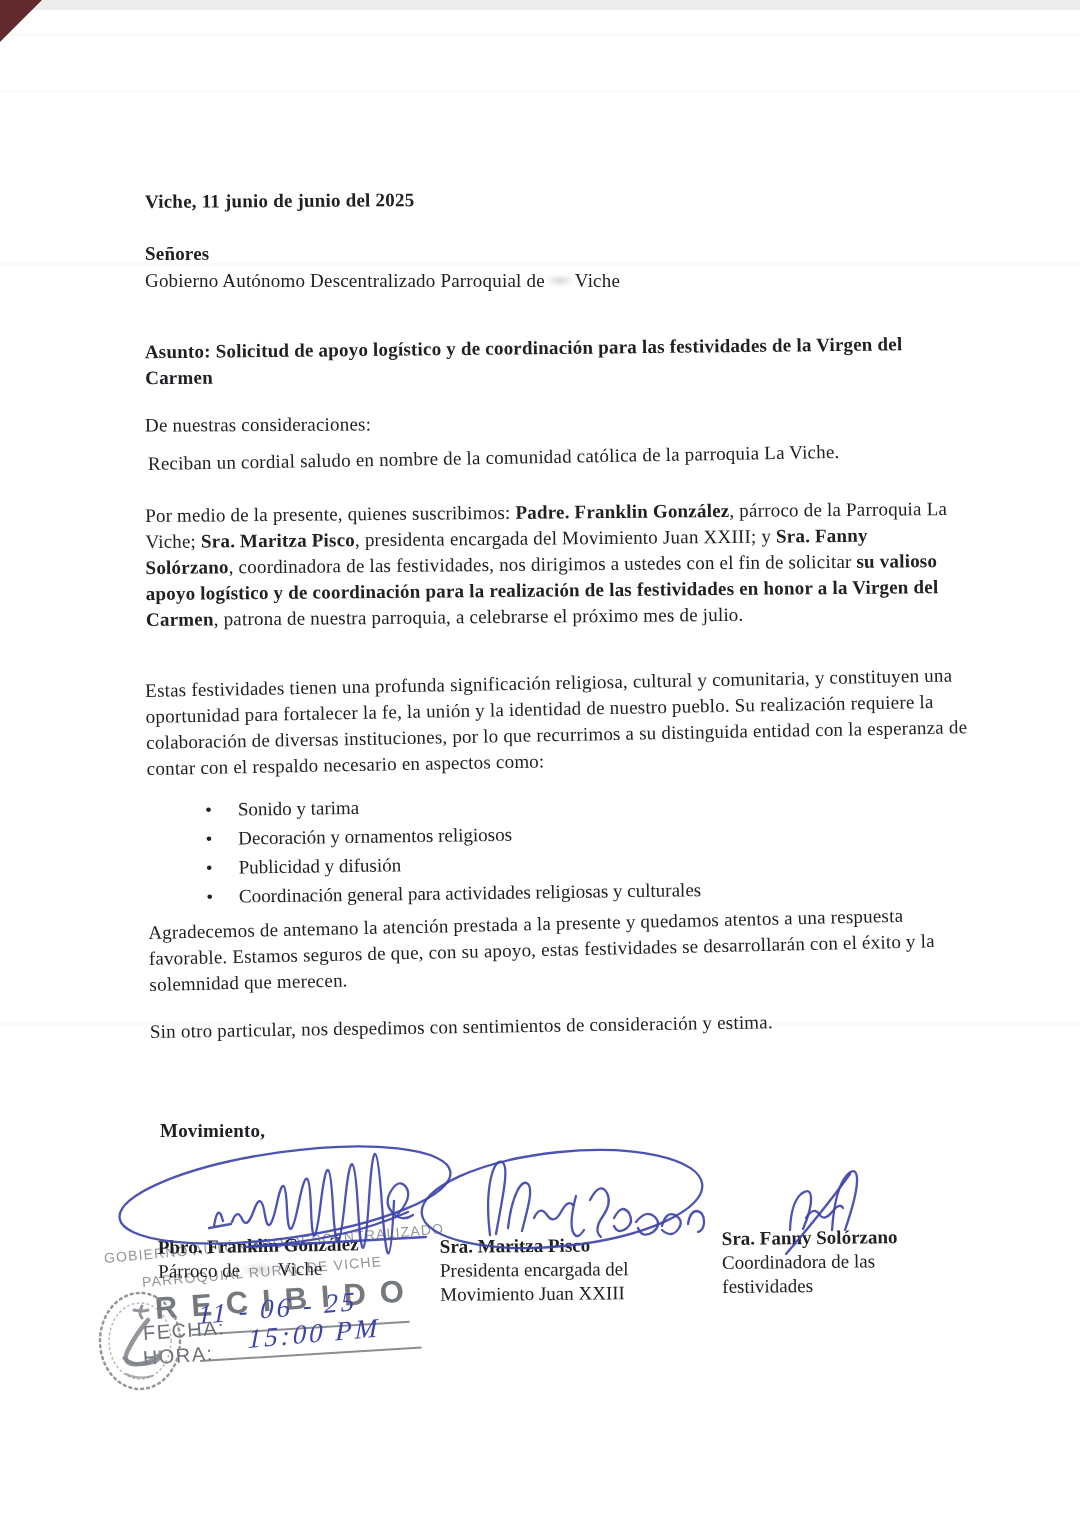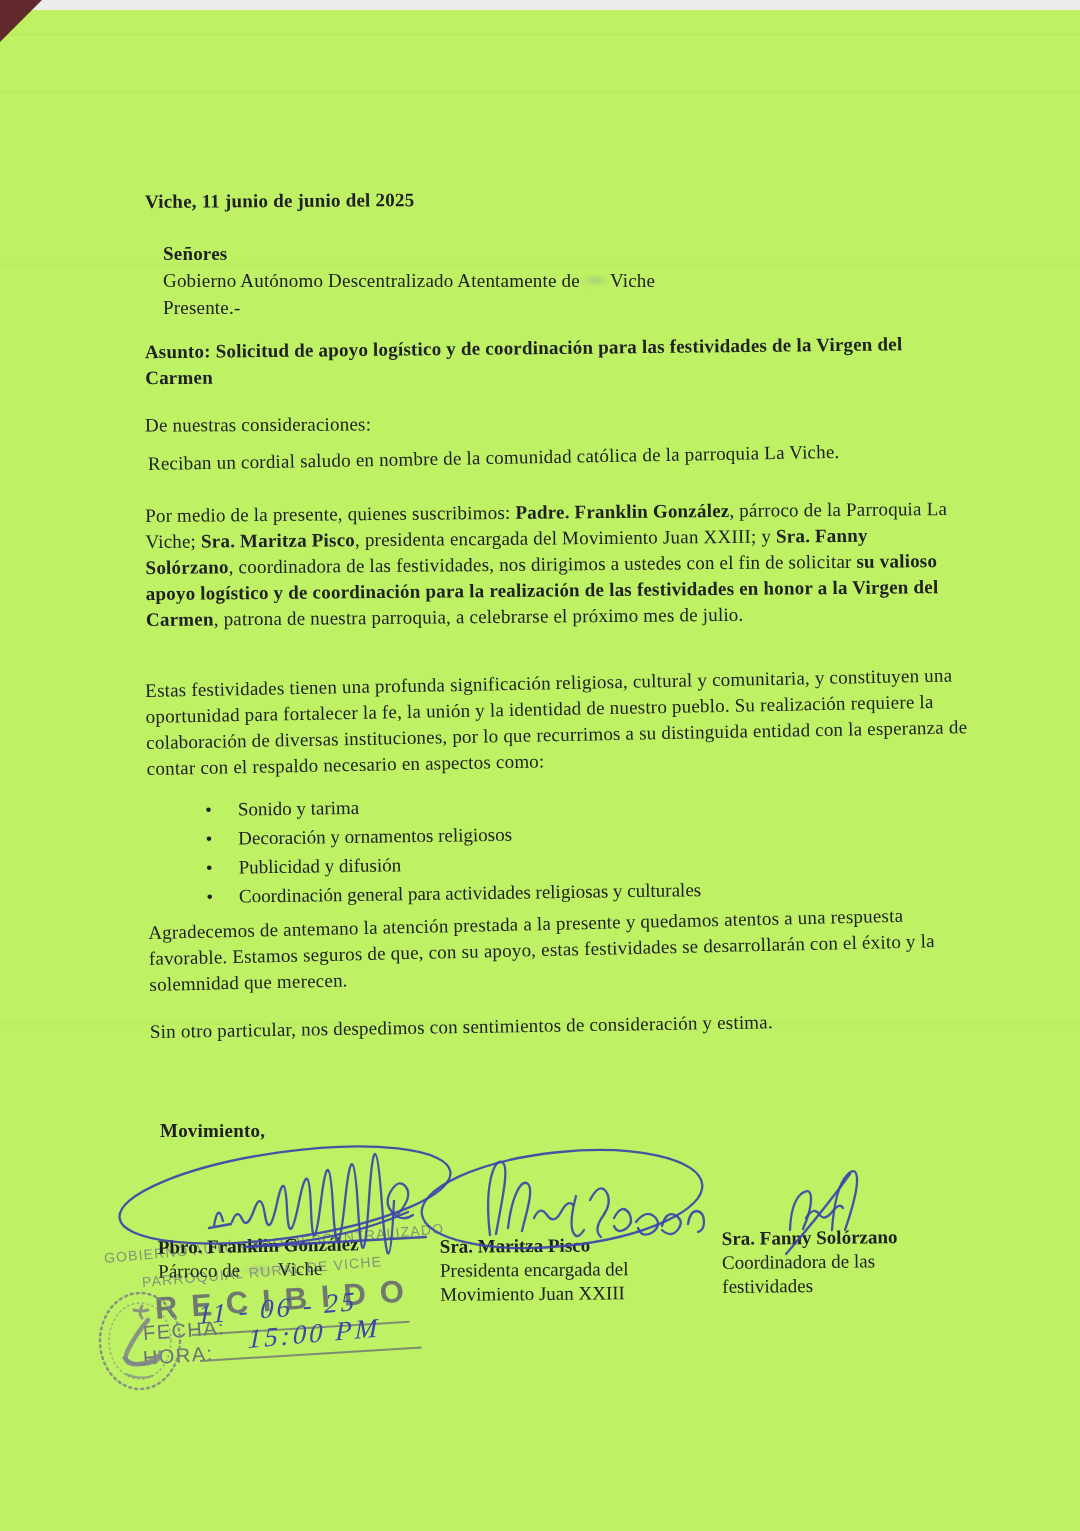--- a/index.html
+++ b/index.html
@@ -1,18 +1,18 @@
 <!DOCTYPE html>
 <html><head>
 <meta charset="utf-8">
 <style>
   html,body{margin:0;padding:0;background:#e9e9e9;}
   .page{
     position:relative;width:1080px;height:1531px;margin:0 auto;
-    background:#bef264;overflow:hidden;
+    background:#ffffff;overflow:hidden;
     font-family:"Liberation Serif",serif;color:#202124;
   }
   .t{position:absolute;}
   .nowrap{white-space:nowrap;}
   .b{font-weight:bold;}
   .body-text{font-size:19px;line-height:26px;letter-spacing:.2px;}
   .scan-strip{position:absolute;left:0;top:0;width:100%;height:10px;background:#ececec;}
   .band{position:absolute;left:0;width:100%;height:3px;background:rgba(0,0,0,.02);}
   .corner-fold{position:absolute;left:0;top:0;width:0;height:0;
     border-top:42px solid #632a2e;border-right:42px solid transparent;}
@@ -41,24 +41,23 @@
 
   <div class="scan-strip"></div>
   <div class="band" style="top:33px"></div>
   <div class="band" style="top:90px"></div>
   <div class="band" style="top:263px"></div>
   <div class="band" style="top:1022px"></div>
   <div class="corner-fold"></div>
 
   <div class="t body-text b nowrap" style="left:145px;top:188px;transform:rotate(-.4deg);">Viche, 11 junio de junio del 2025</div>
 
-  <div class="t body-text" style="left:163px;top:240px;line-height:27px;">
+  <div class="t body-text" style="left:145px;top:240px;line-height:27px;">
     <div class="b nowrap">Señores</div>
-    <div class="nowrap"><span>Gobierno Autónomo Descentralizado Atentamente de</span><span class="ghost"></span><span>Viche</span></div>
-    <div class="nowrap">Presente.-</div>
+    <div class="nowrap"><span>Gobierno Autónomo Descentralizado Parroquial de</span><span class="ghost"></span><span>Viche</span></div>
   </div>
 
   <div class="t body-text b" style="left:145px;top:335px;width:810px;transform:rotate(-.6deg);">Asunto: Solicitud de apoyo logístico y de coordinación para las festividades de la Virgen del Carmen</div>
 
   <div class="t body-text nowrap" style="left:145px;top:412px;transform:rotate(-.3deg);">De nuestras consideraciones:</div>
 
   <div class="t body-text nowrap" style="left:148px;top:451px;transform:rotate(-1deg);transform-origin:left;">Reciban un cordial saludo en nombre de la comunidad católica de la parroquia La Viche.</div>
 
   <div class="t body-text" style="left:145px;top:503px;width:815px;transform:rotate(-.5deg);transform-origin:left top;"><span>Por medio de la presente, quienes suscribimos: </span><span class="b">Padre. Franklin González</span><span>, párroco de la Parroquia La Viche; </span><span class="b">Sra. Maritza Pisco</span><span>, presidenta encargada del Movimiento Juan XXIII; y </span><span class="b">Sra. Fanny Solórzano</span><span>, coordinadora de las festividades, nos dirigimos a ustedes con el fin de solicitar </span><span class="b">su valioso apoyo logístico y de coordinación para la realización de las festividades en honor a la Virgen del Carmen</span><span>, patrona de nuestra parroquia, a celebrarse el próximo mes de julio.</span></div>
 

